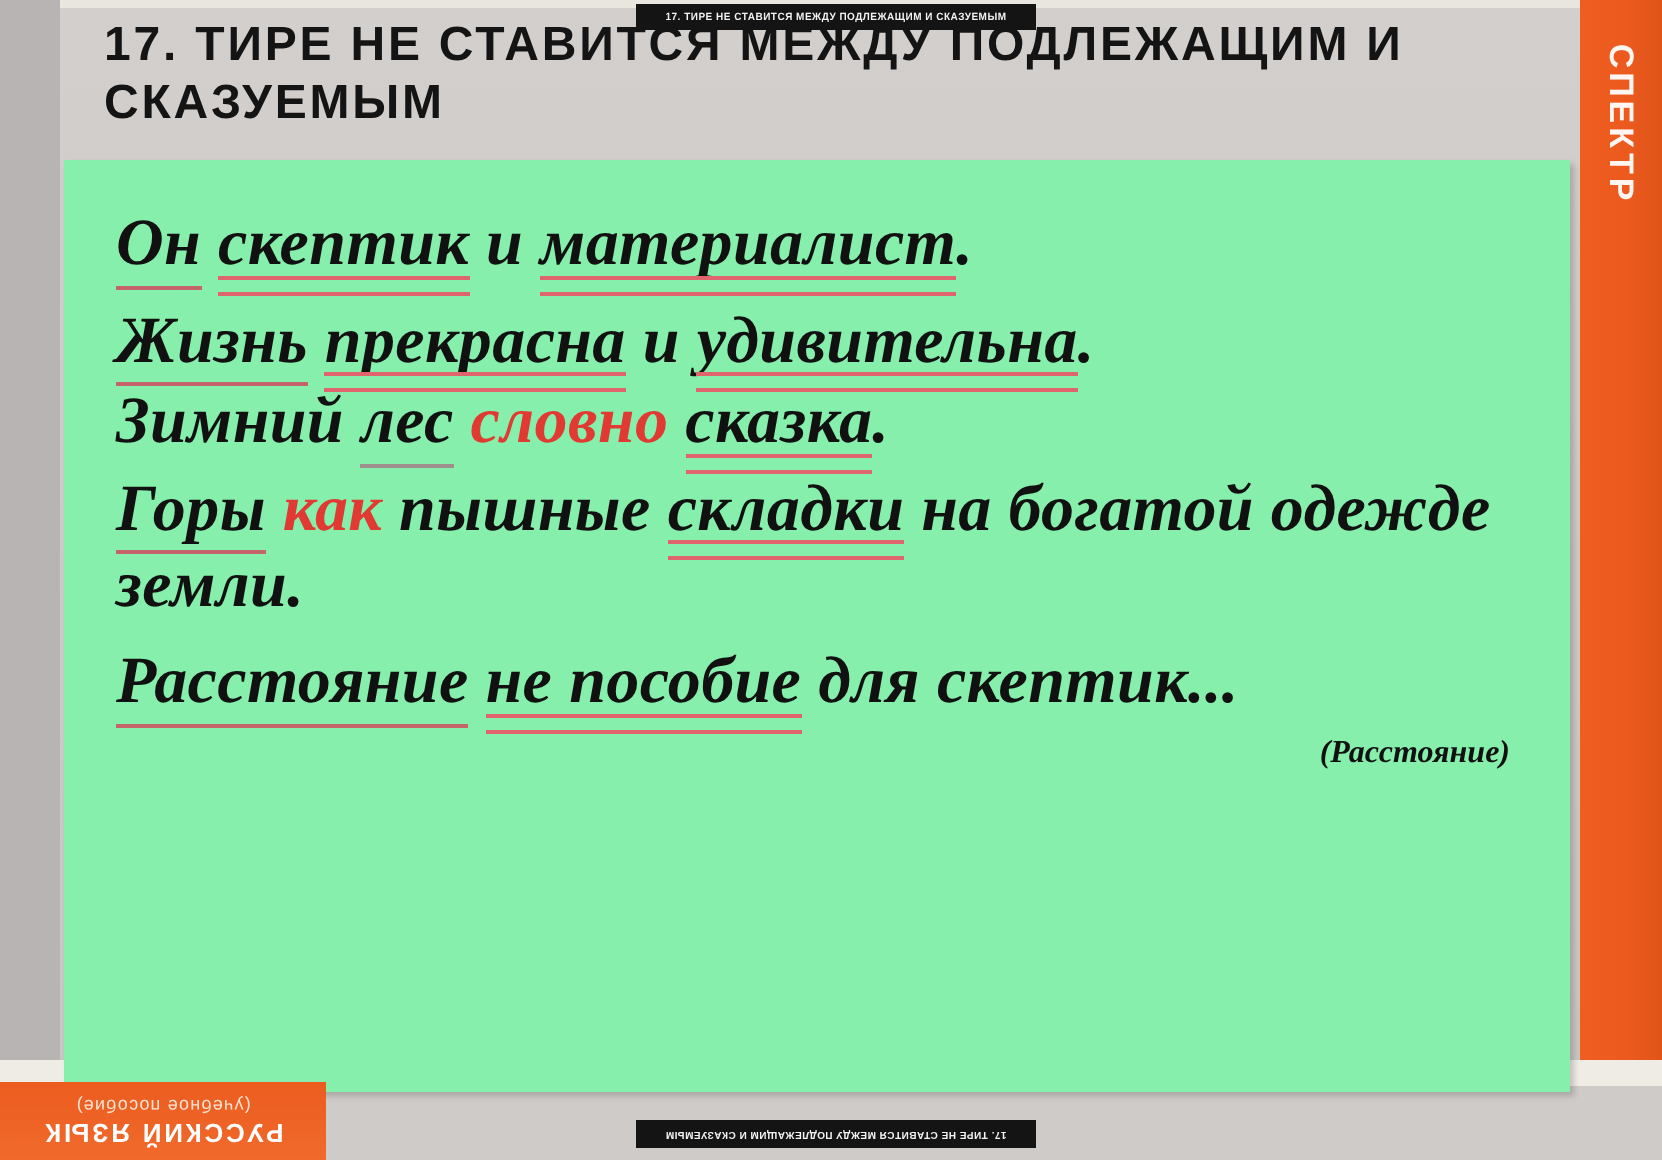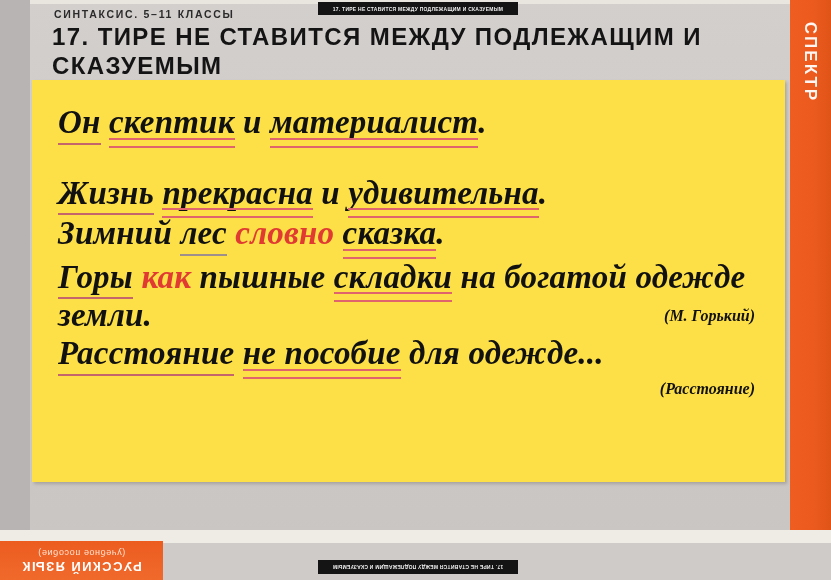--- a/index.html
+++ b/index.html
@@ -177,22 +177,22 @@
     color: #ffe3d2;
     font-size: 9px;
     letter-spacing: 0.6px;
     margin-top: 1px;
   }
 
   
   .card {
     position: absolute;
     left: 32px; top: 80px;
-    width: 753px; height: 402px;
-    background: #fde047;
+    width: 753px; height: 466px;
+    background: #86efac;
     box-shadow: 2px 2px 3px rgba(0,0,0,0.18);
   }
   .card-inner {
     position: relative;
     padding: 22px 26px 10px 26px;
     height: 100%;
     box-sizing: border-box;
   }
 
   
@@ -248,21 +248,21 @@
     border-bottom: 2px solid #e0646c;
     background: transparent;
   }
   .u1.gray::after { background: #9e8f8c; }
   .red {
     color: #e03a32;
   }
 
   
   .row-1  { margin-top: 2px; }
-  .row-2  { margin-top: 32px; }
+  .row-2  { margin-top: 10px; }
   .row-3  { margin-top: 2px; }
   .row-4  { margin-top: 5px; }
   .row-5  { margin-top: 10px; }
   .attr-1 { margin-top: 6px; }
   .attr-2 { margin-top: 4px; }
   .attr-3 { margin-top: -28px; }
   .attr-4 { margin-top: 6px; }
 </style>
 </head>
 <body>
@@ -273,21 +273,20 @@
   <div class="bg-top-white-sliver"></div>
   <div class="bg-left-strip"></div>
   <div class="bg-bottom-white"></div>
   <div class="bg-bottom-gray-right"></div>
 
   <div class="top-tab">
     <span class="top-tab-text">17. ТИРЕ НЕ СТАВИТСЯ МЕЖДУ ПОДЛЕЖАЩИМ И СКАЗУЕМЫМ</span>
   </div>
 
   <div class="header">
-    <div class="kicker">СИНТАКСИС. 5–11 КЛАССЫ</div>
     <h1 class="title">17. ТИРЕ НЕ СТАВИТСЯ МЕЖДУ ПОДЛЕЖАЩИМ И СКАЗУЕМЫМ</h1>
   </div>
 
   <div class="orange-bar">
     <div class="orange-vtext">
       <div>УЧЕБНОЕ ОБОРУДОВАНИЕ</div>
       <div>ТАБЛИЦЫ ДЛЯ ШКОЛЫ</div>
       <div>НАГЛЯДНЫЕ ПОСОБИЯ</div>
     </div>
     <div class="orange-logo">СПЕКТР</div>
@@ -311,26 +310,25 @@
       <div class="example row-3">
         <div class="sentence">
           <span>Зимний </span><span class="u1 gray">лес</span><span> </span><span class="red">словно</span><span> </span><span class="u2">сказка</span><span>.</span>
         </div>
       </div>
 
       <div class="example row-4">
         <div class="sentence">
           <span class="u1">Горы</span><span> </span><span class="red">как</span><span> пышные </span><span class="u2">складки</span><span> на богатой одежде земли.</span>
         </div>
-        <div class="attribution attr-3">(М. Горький)</div>
       </div>
 
       <div class="example row-5">
         <div class="sentence">
-          <span class="u1">Расстояние</span><span> </span><span class="u2">не пособие</span><span> для одежде...</span>
+          <span class="u1">Расстояние</span><span> </span><span class="u2">не пособие</span><span> для скептик...</span>
         </div>
         <div class="attribution attr-4">(Расстояние)</div>
       </div>
 
     </div>
   </div>
 
   <div class="orange-badge">
     <div class="badge-main">РУССКИЙ ЯЗЫК</div>
     <div class="badge-sub">(учебное пособие)</div>

